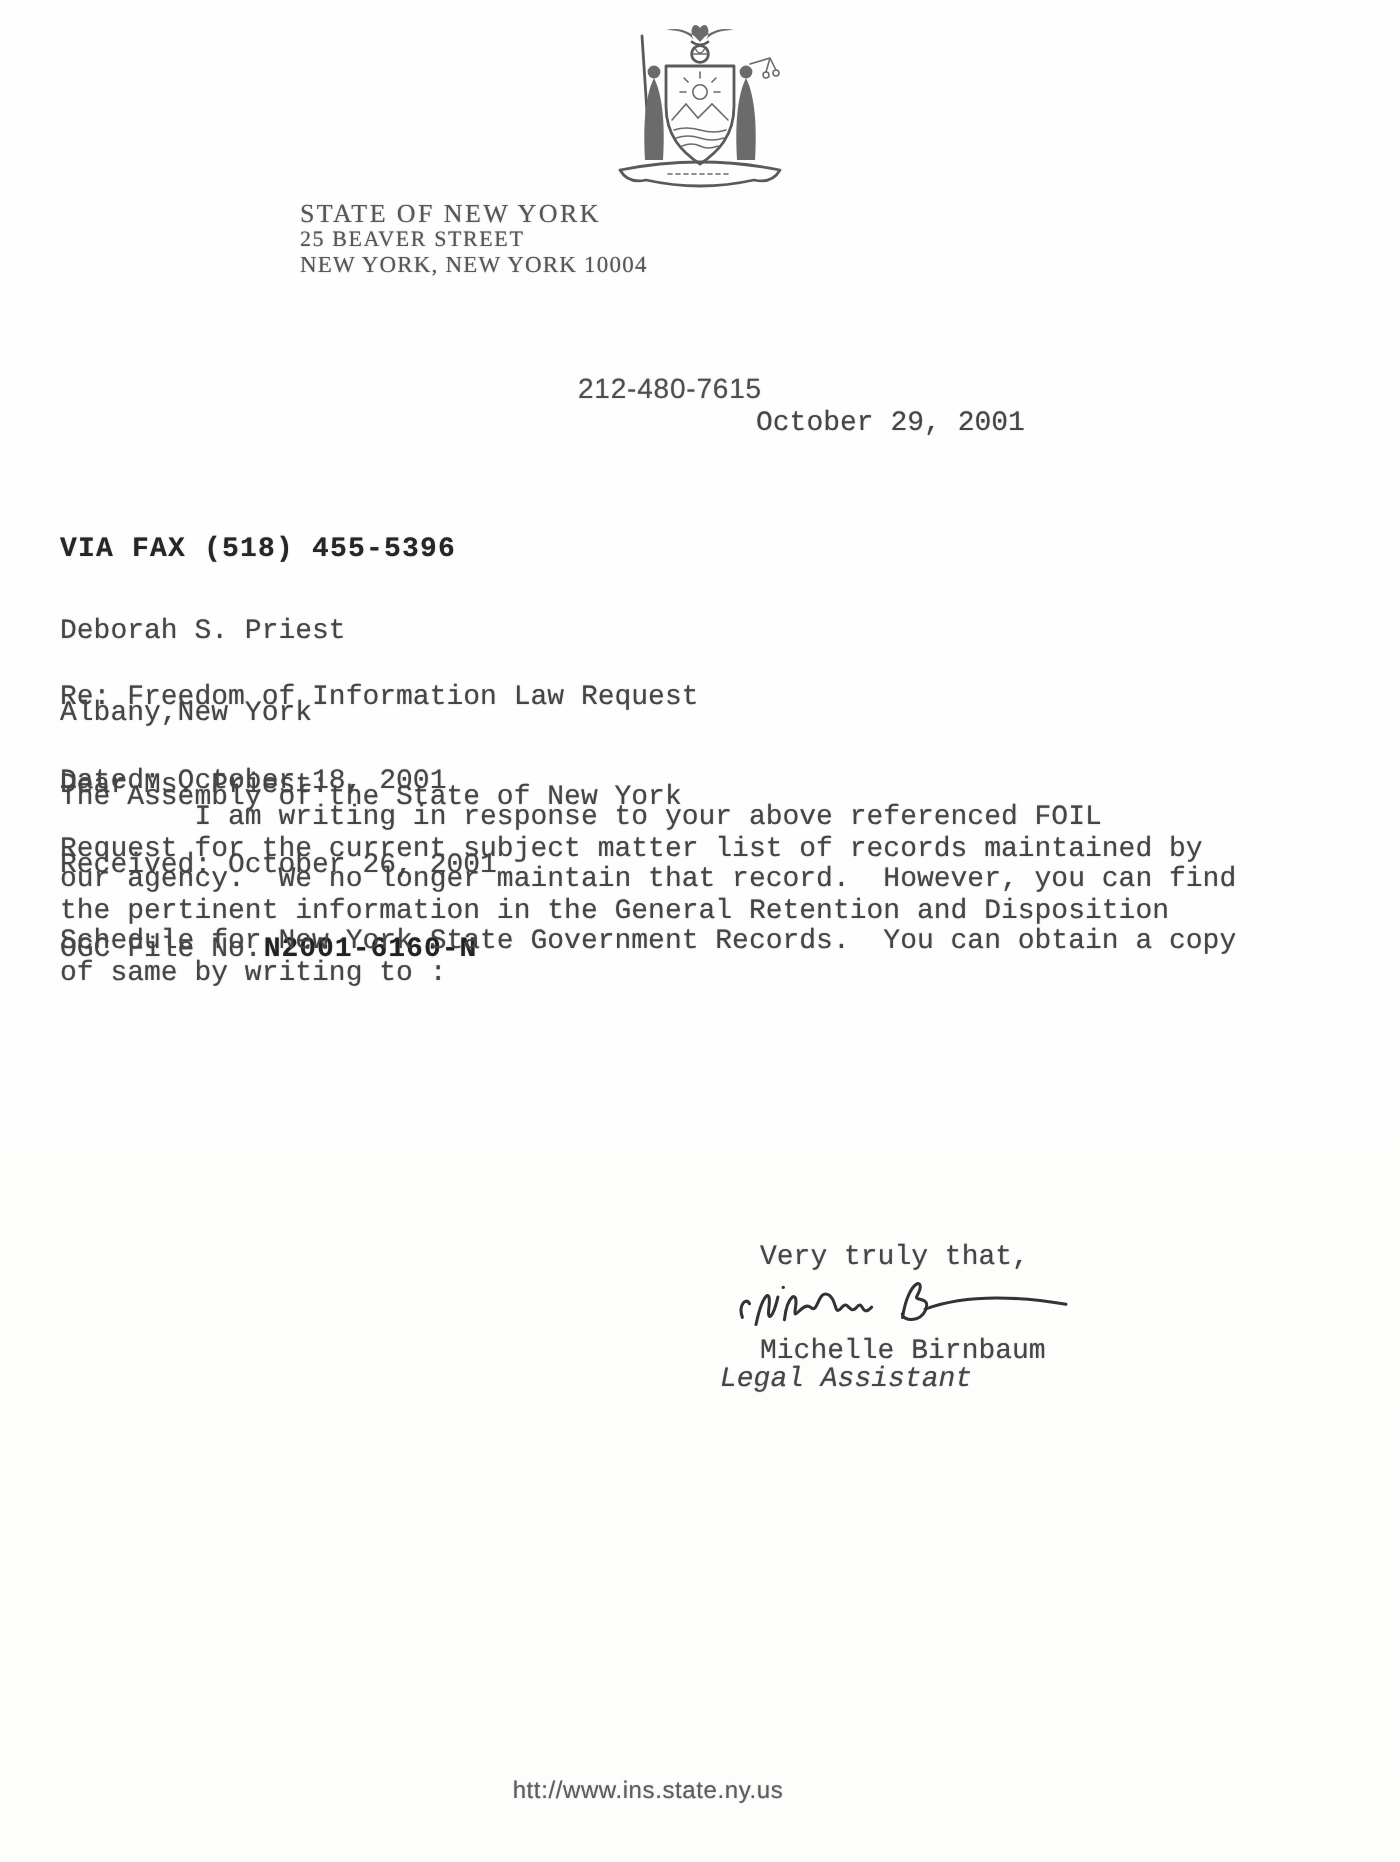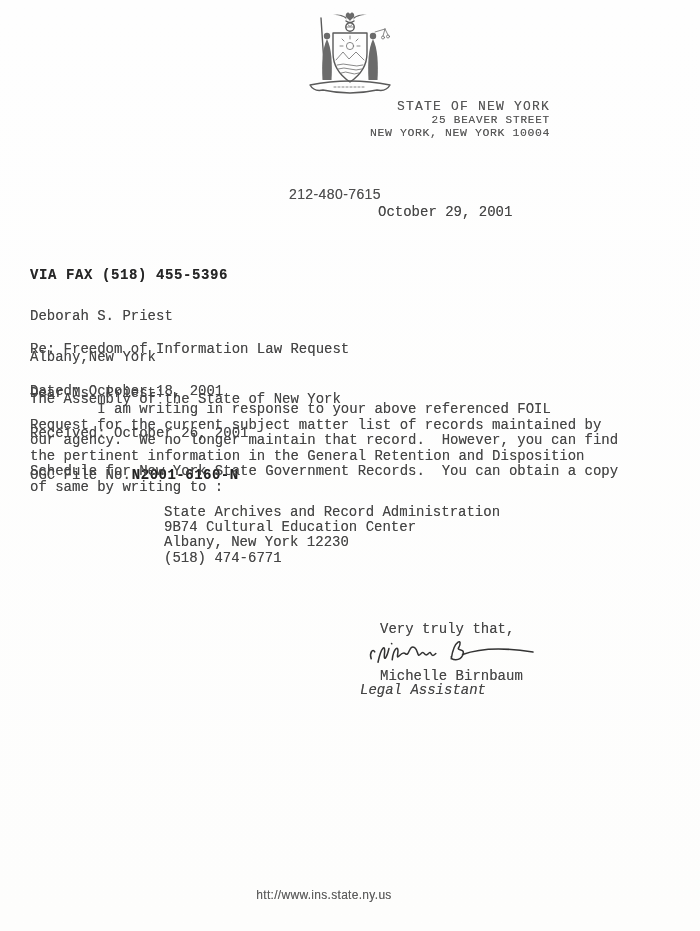--- a/index.html
+++ b/index.html
@@ -20,22 +20,22 @@
   .page div, .page span {
     text-shadow: 0 0 0.6px rgba(70,70,70,0.55);
   }
 
   .abs { position: absolute; }
 
   
   .crest { left: 292px; top: 8px; width: 116px; height: 88px; }
   .lh-text {
     left: 150px; top: 100px; width: 400px;
-    text-align: right;
-    font-family: Liberation Mono, monospace;
+    text-align: left;
+    font-family: Liberation Serif, serif;
     color: #575757;
   }
   .lh-line1 { font-size: 13px; letter-spacing: 1.2px; line-height: 13px; }
   .lh-line2 { font-size: 13.5px; letter-spacing: 0.8px; line-height: 14px; }
   .lh-line3 { font-size: 11px; letter-spacing: 0.8px; line-height: 13px; margin-top: 1px; }
   .lh-line4 { font-size: 11.5px; letter-spacing: 0.6px; line-height: 12px; }
   .lh-phone {
     left: 289px; top: 186px;
     font-family: "Liberation Sans", "DejaVu Sans", sans-serif;
     font-size: 14px; letter-spacing: 0.4px; color: #4e4e4e;
@@ -136,24 +136,20 @@
   </div>
 
   <div class="abs mono salutation">Dear Ms. Priest:</div>
 
   <div class="abs mono paragraph1">        I am writing in response to your above referenced FOIL
 Request for the current subject matter list of records maintained by
 our agency.  We no longer maintain that record.  However, you can find
 the pertinent information in the General Retention and Disposition
 Schedule for New York State Government Records.  You can obtain a copy
 of same by writing to :</div>
-  <div class="abs mono archives-address">State Archives and Record Administration
-9B74 Cultural Education Center
-Albany, New York 12230
-(518) 474-6771</div>
 
   <div class="abs mono valediction">Very truly that,</div>
 
   <svg class="abs signature" viewBox="0 0 180 42" aria-hidden="true">
     <path class="sig-stroke" d="M5,24 C3,18 7,13 9,17"></path>
     <path class="sig-stroke" d="M12,28 C16,12 21,8 19,20 C18,27 21,25 24,14"></path>
     <circle cx="27" cy="9" r="0.9" fill="#333"></circle>
     <path class="sig-stroke" d="M27,26 C29,13 35,10 33,20 C31,29 37,16 41,20 C45,24 45,10 51,14 C55,17 53,25 57,21 C61,16 61,25 65,21 C69,16 67,27 73,21"></path>
     <path class="sig-stroke" d="M89,27 C93,6 103,6 97,16 C95,19 105,16 101,24 C98,30 89,29 89,25"></path>
     <path class="sig-stroke" d="M101,23 C122,16 150,18 175,23"></path>

